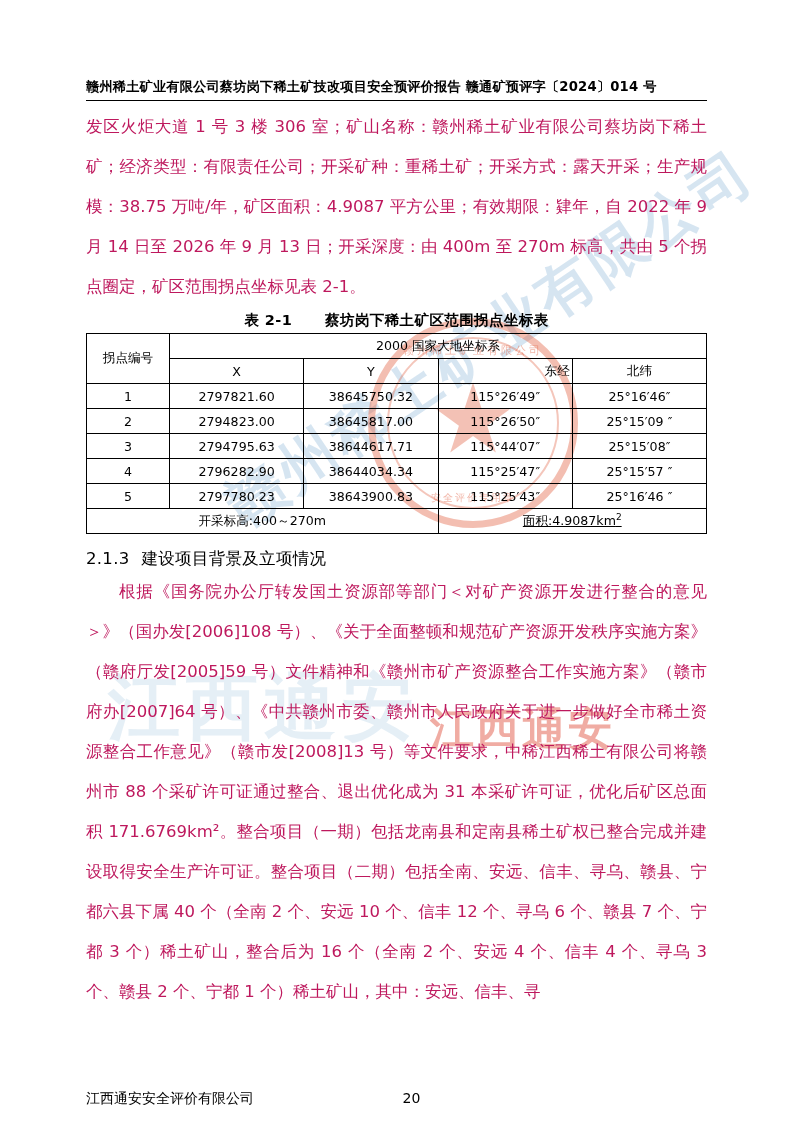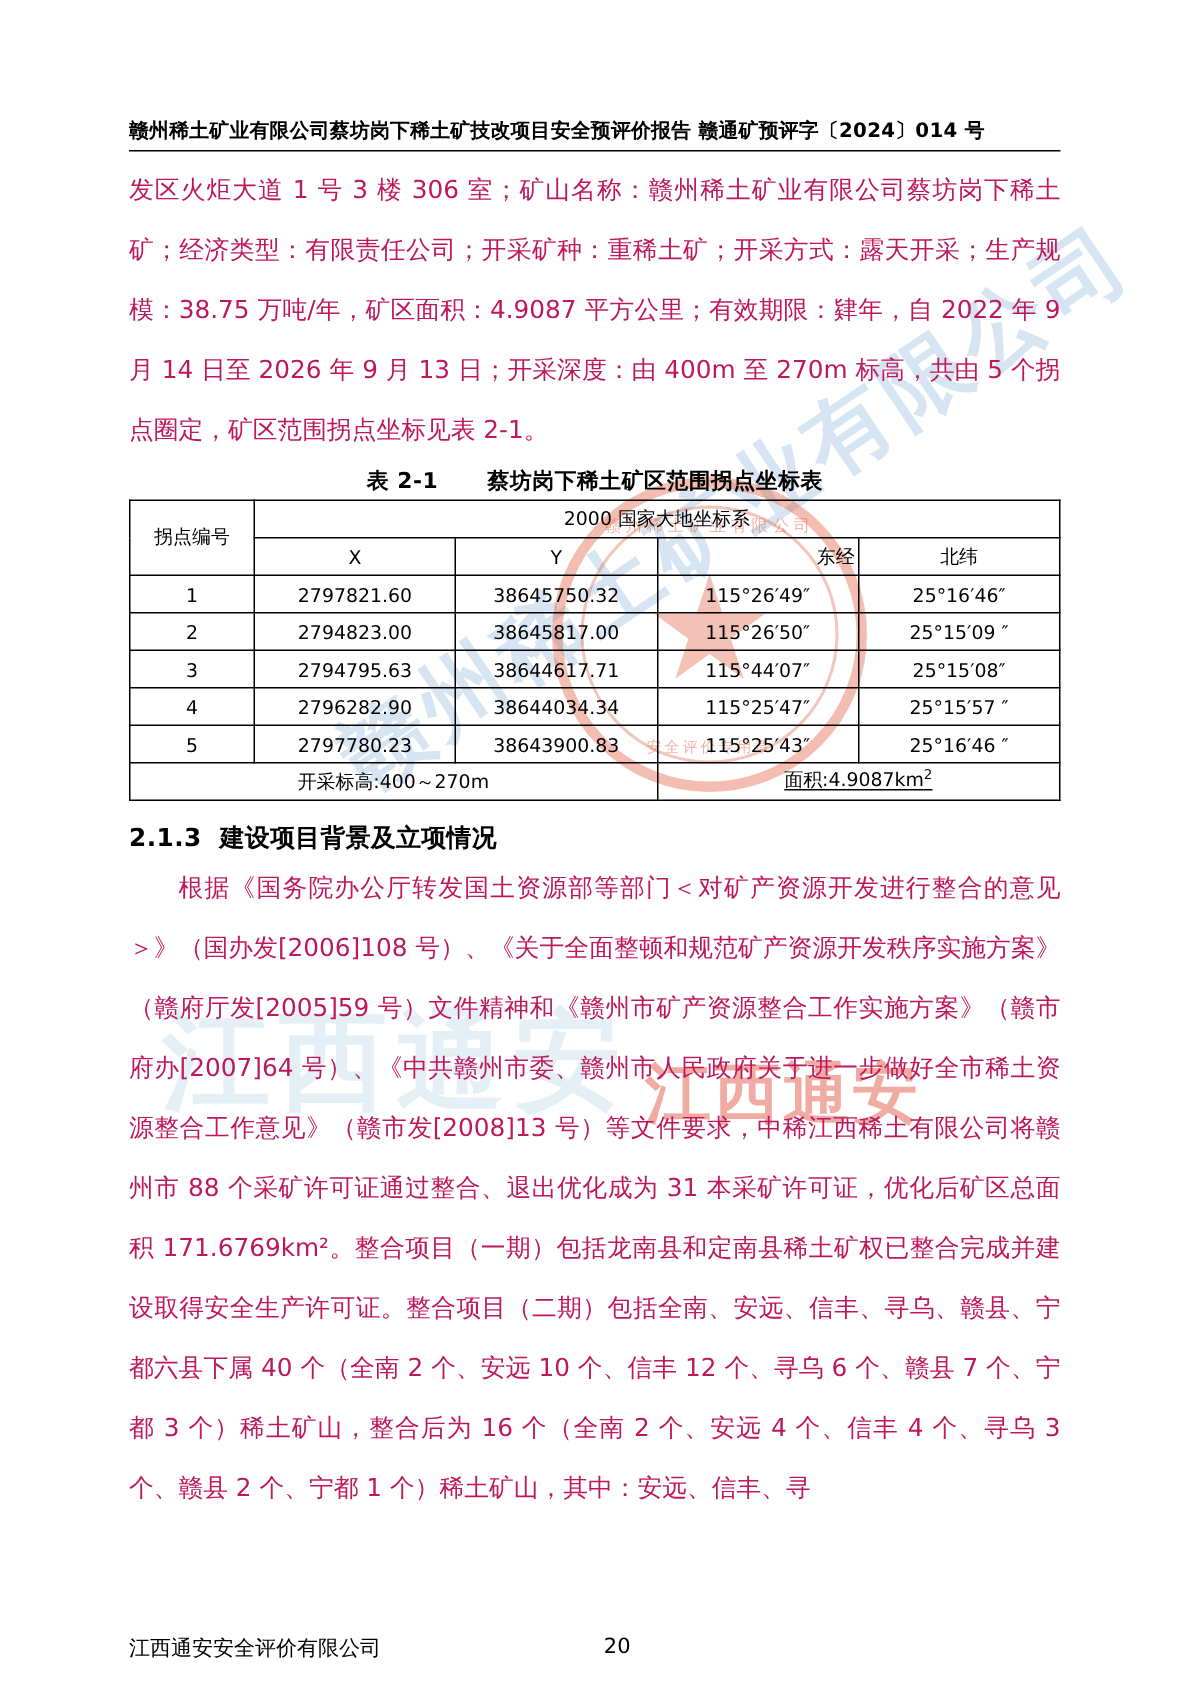--- a/index.html
+++ b/index.html
@@ -83,21 +83,21 @@
   table.coord .c-x { width: 150px; }
   table.coord .c-y { width: 150px; }
   table.coord .c-lon { width: 130px; text-align: right; }
   table.coord .c-lat { width: 0; }
   .foot-left { text-align: center; }
   .foot-right { text-align: center; text-decoration: underline; }
   sup { font-size: 9px; vertical-align: super; }
   
   .sec-head {
     font-size: 16.5px;
-    font-weight: bold;
+    font-weight: normal;
     color: #000;
     margin: 14px 0 2px 0;
     letter-spacing: 0.3px;
   }
   .sec-head .num { margin-right: 12px; }
   
   .doc-footer {
     position: absolute;
     left: 86px;
     right: 86px;

